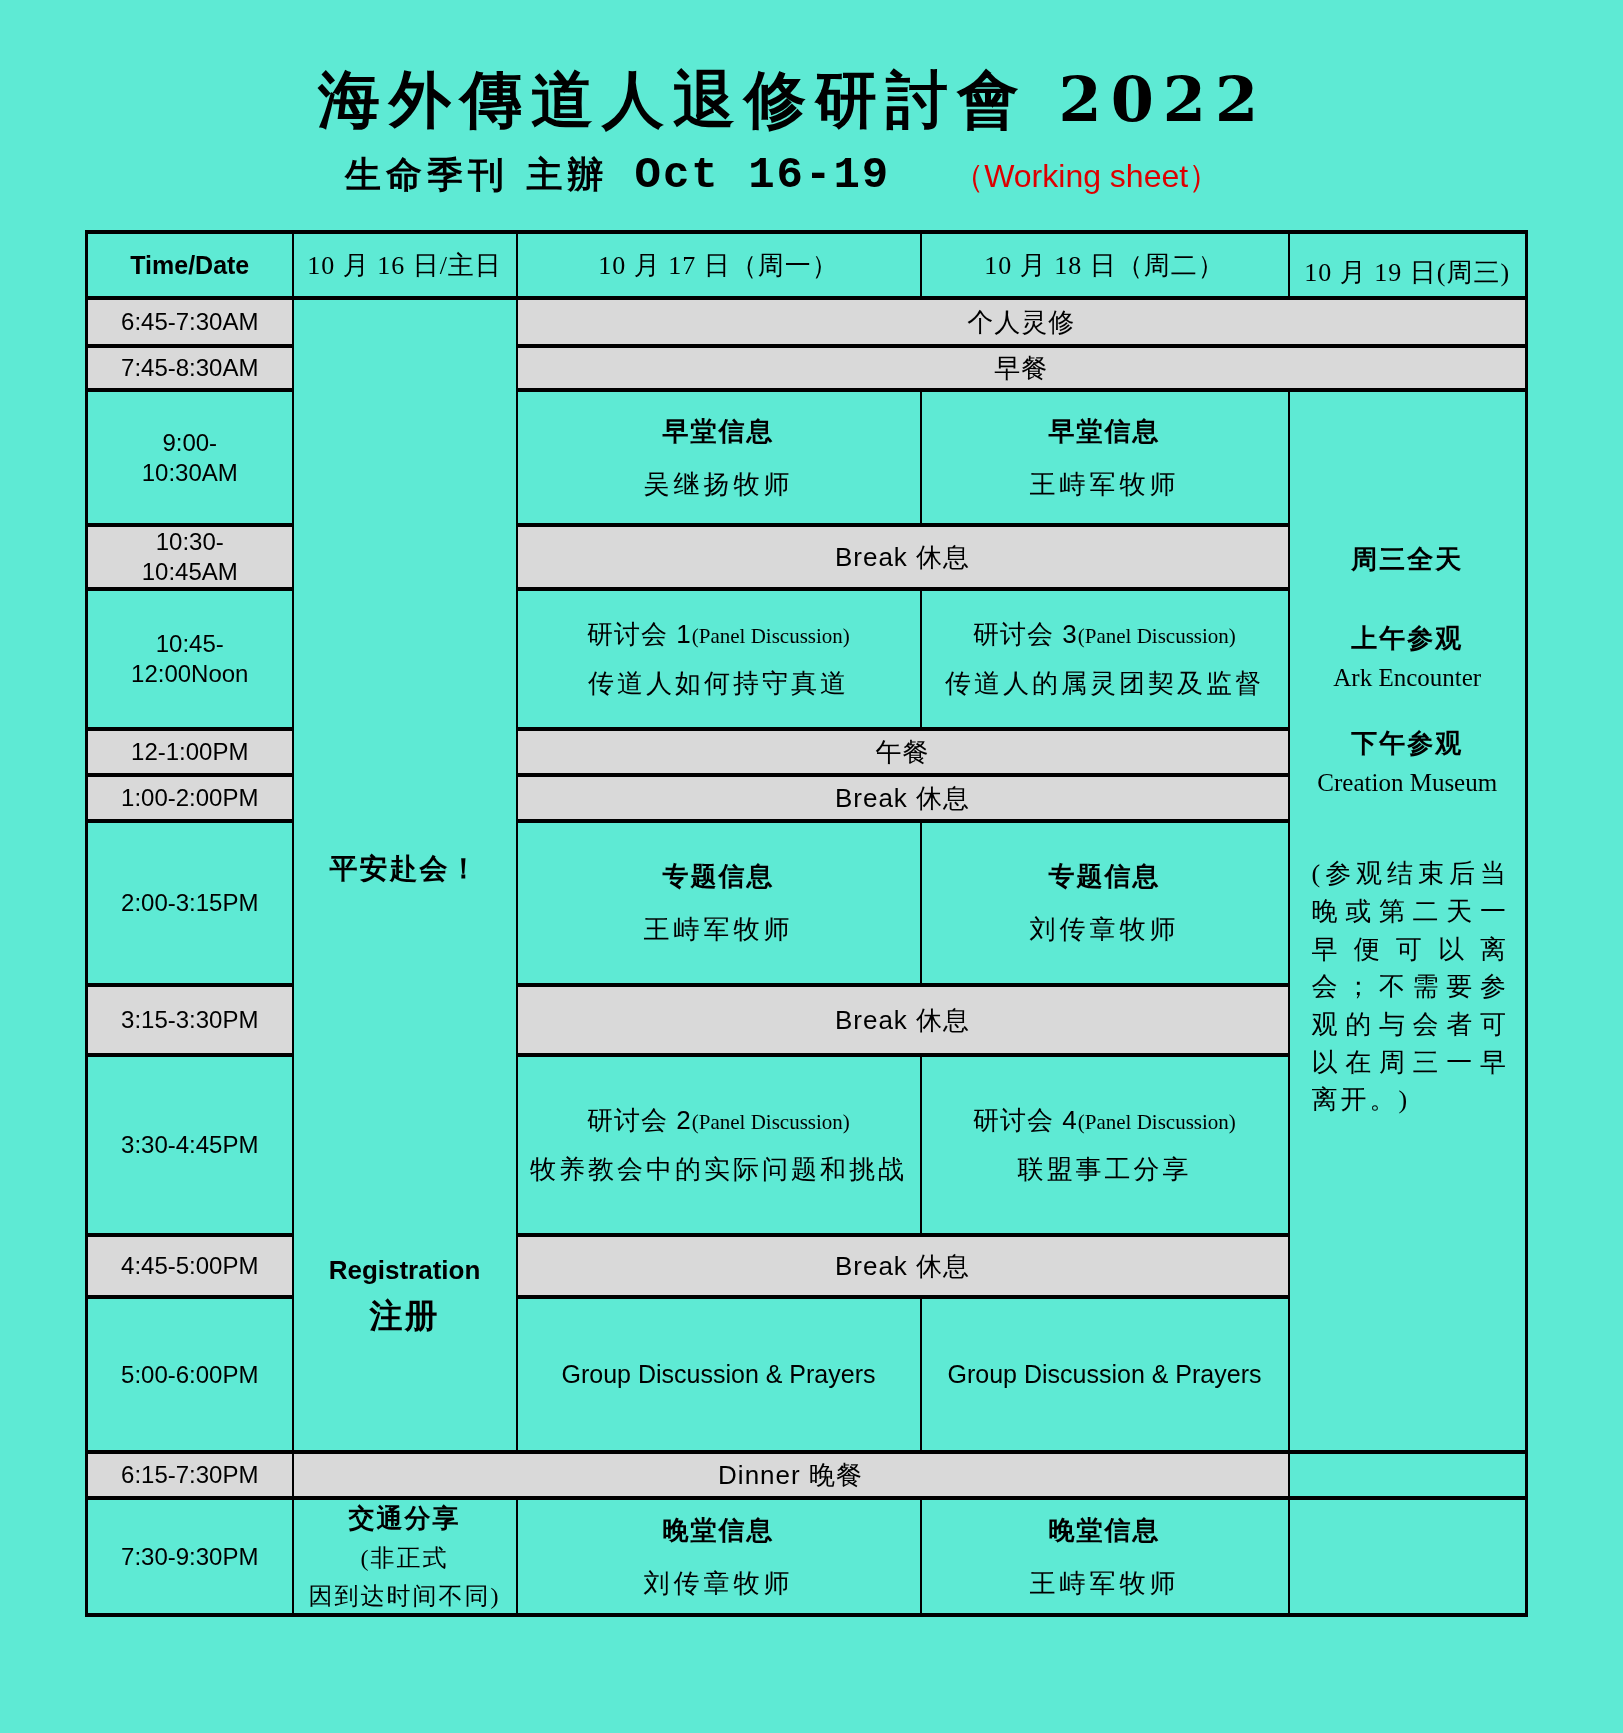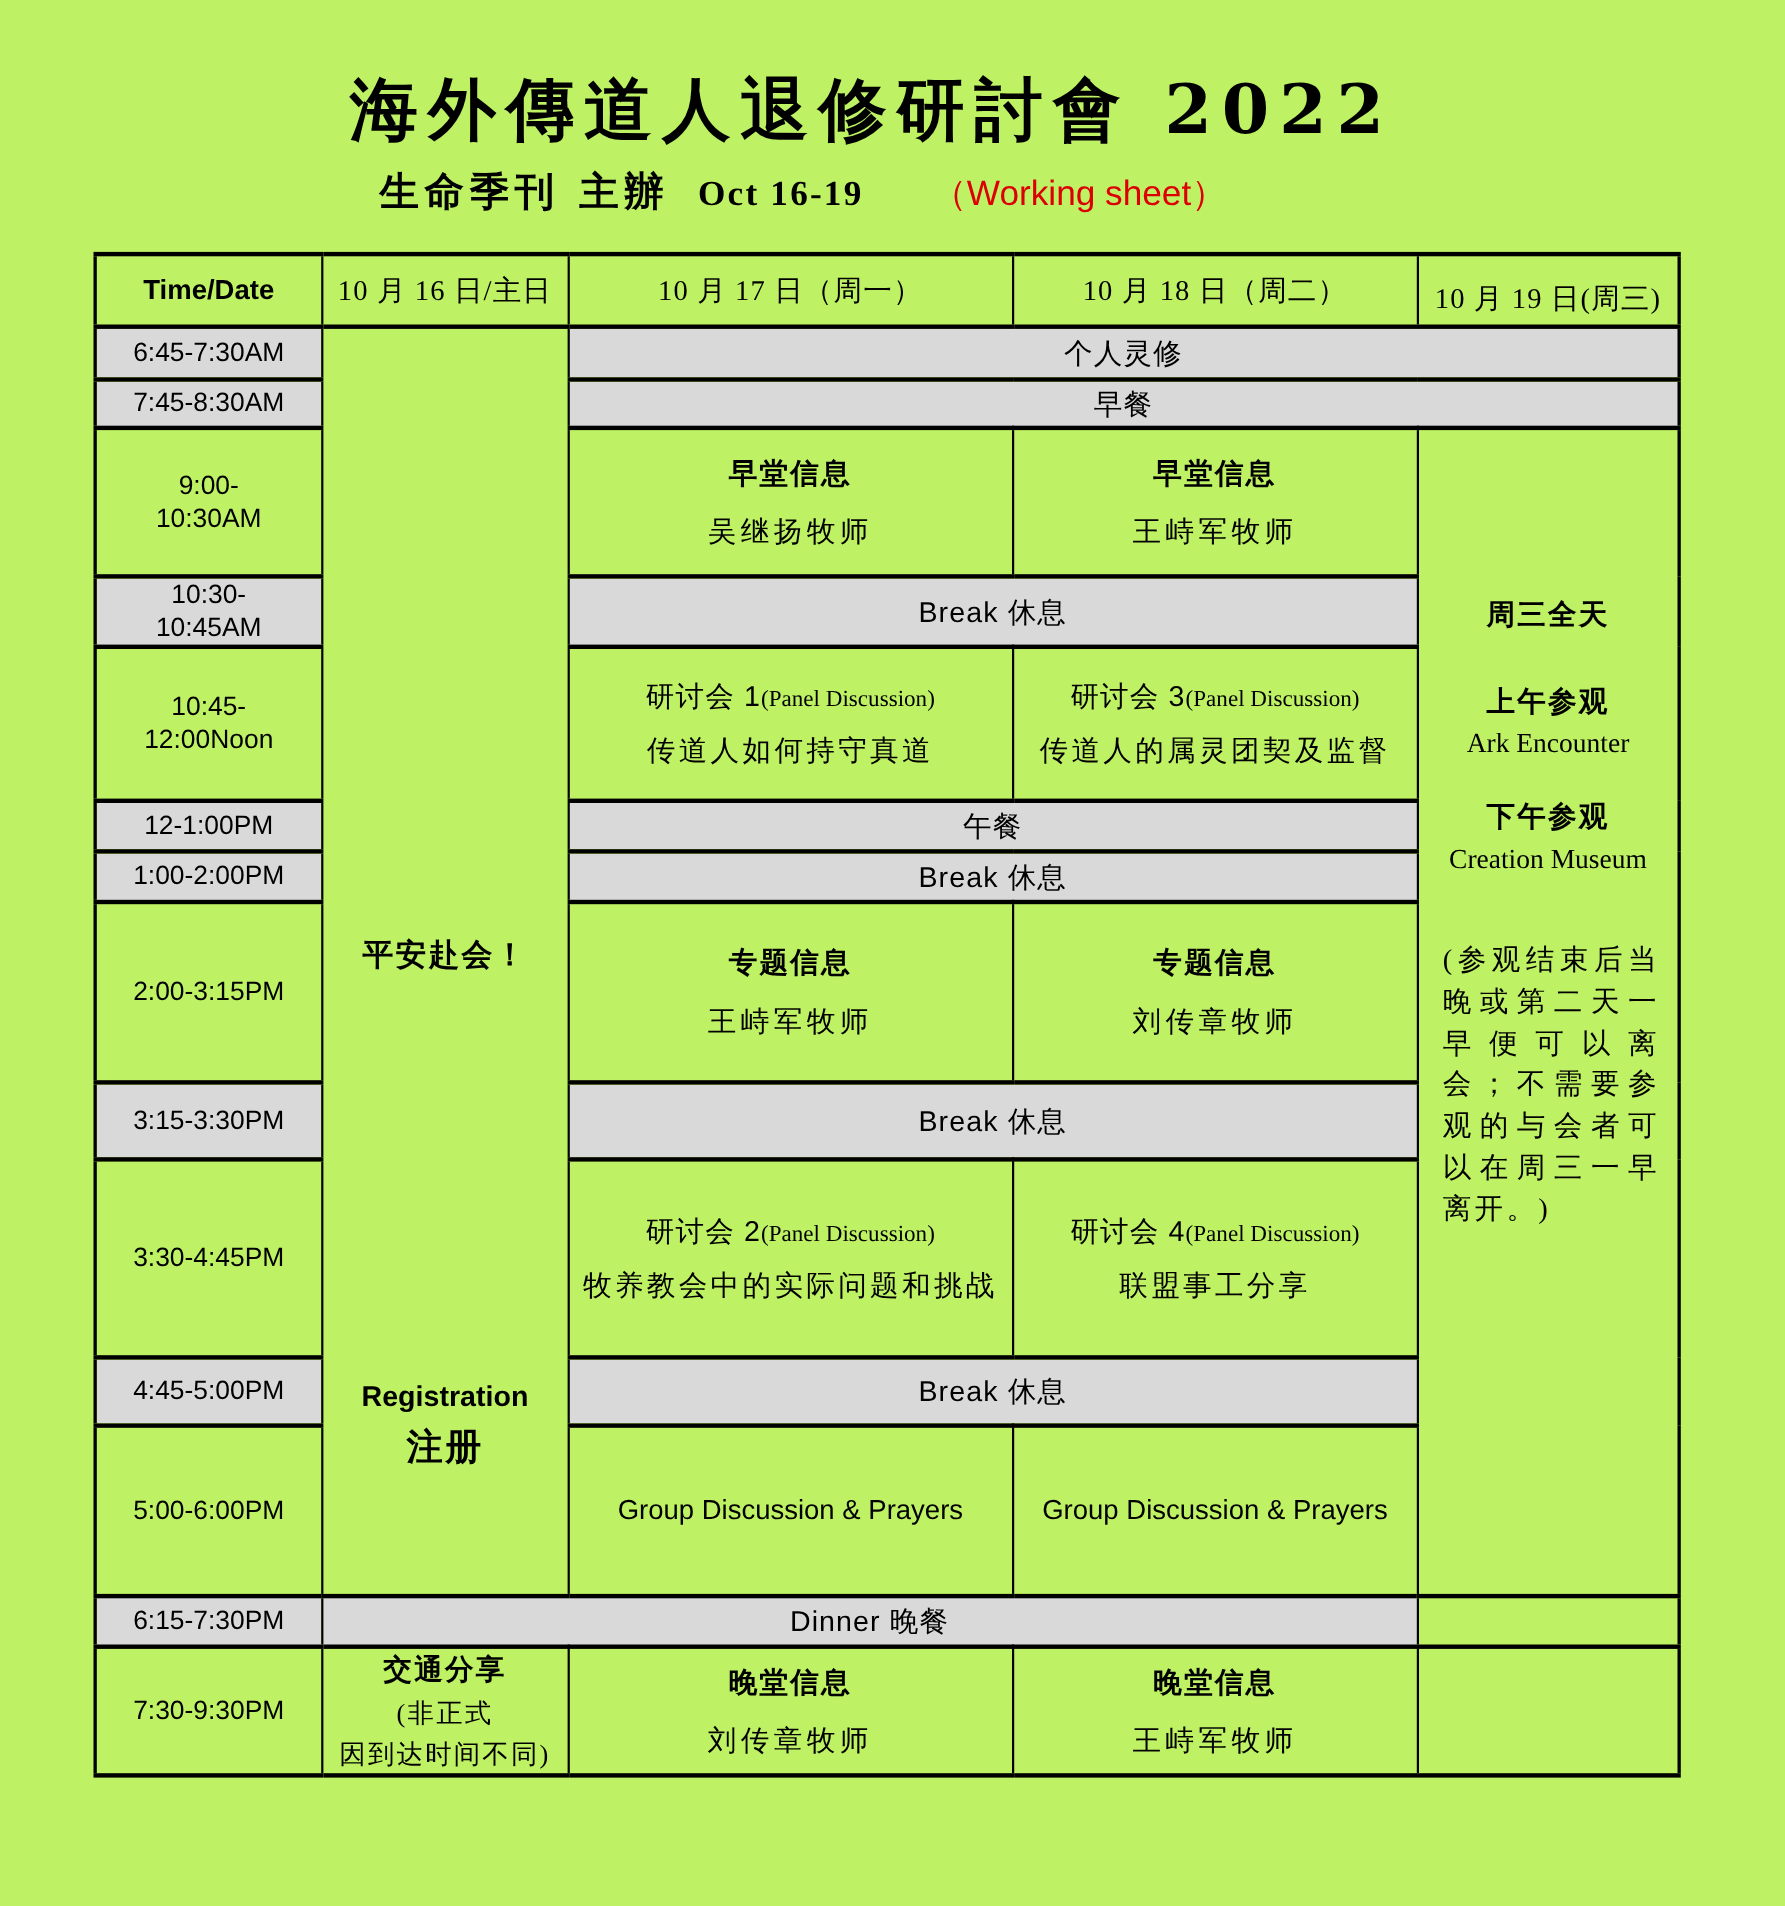--- a/index.html
+++ b/index.html
@@ -3,21 +3,21 @@
 <meta charset="utf-8">
 <style>
   * { margin: 0; padding: 0; box-sizing: border-box; }
   html, body { background: #ffffff; }
   body {
     width: 1623px; height: 1733px;
     font-family: "Liberation Sans", sans-serif;
     color: #000000;
     position: relative;
   }
-  .page { width: 1623px; height: 1733px; background: #bef264; overflow: hidden; }
+  .page { width: 1623px; height: 1733px; background: #5eead4; overflow: hidden; }
 
   
   .doc-title {
     margin: 66px 0 0 318px;
     font-family: "DejaVu Serif", serif;
     font-weight: 900;
     font-size: 62px;
     line-height: 1.1;
     letter-spacing: 9px;
     white-space: nowrap;
@@ -28,23 +28,23 @@
     align-items: baseline;
     white-space: nowrap;
   }
   .doc-subtitle .org {
     font-family: "DejaVu Serif", serif;
     font-weight: 900;
     font-size: 36px;
     letter-spacing: 5px;
   }
   .doc-subtitle .dates {
-    font-family: Liberation Serif, serif;
+    font-family: Liberation Mono, monospace;
     font-weight: bold;
-    font-size: 32px;
+    font-size: 44px;
     margin-left: 26px;
     letter-spacing: 2px;
   }
   .doc-subtitle .ws {
     color: #dd0000;
     font-size: 32px;
     margin-left: 62px;
     font-family: "Liberation Sans", sans-serif;
     font-weight: 400;
   }

